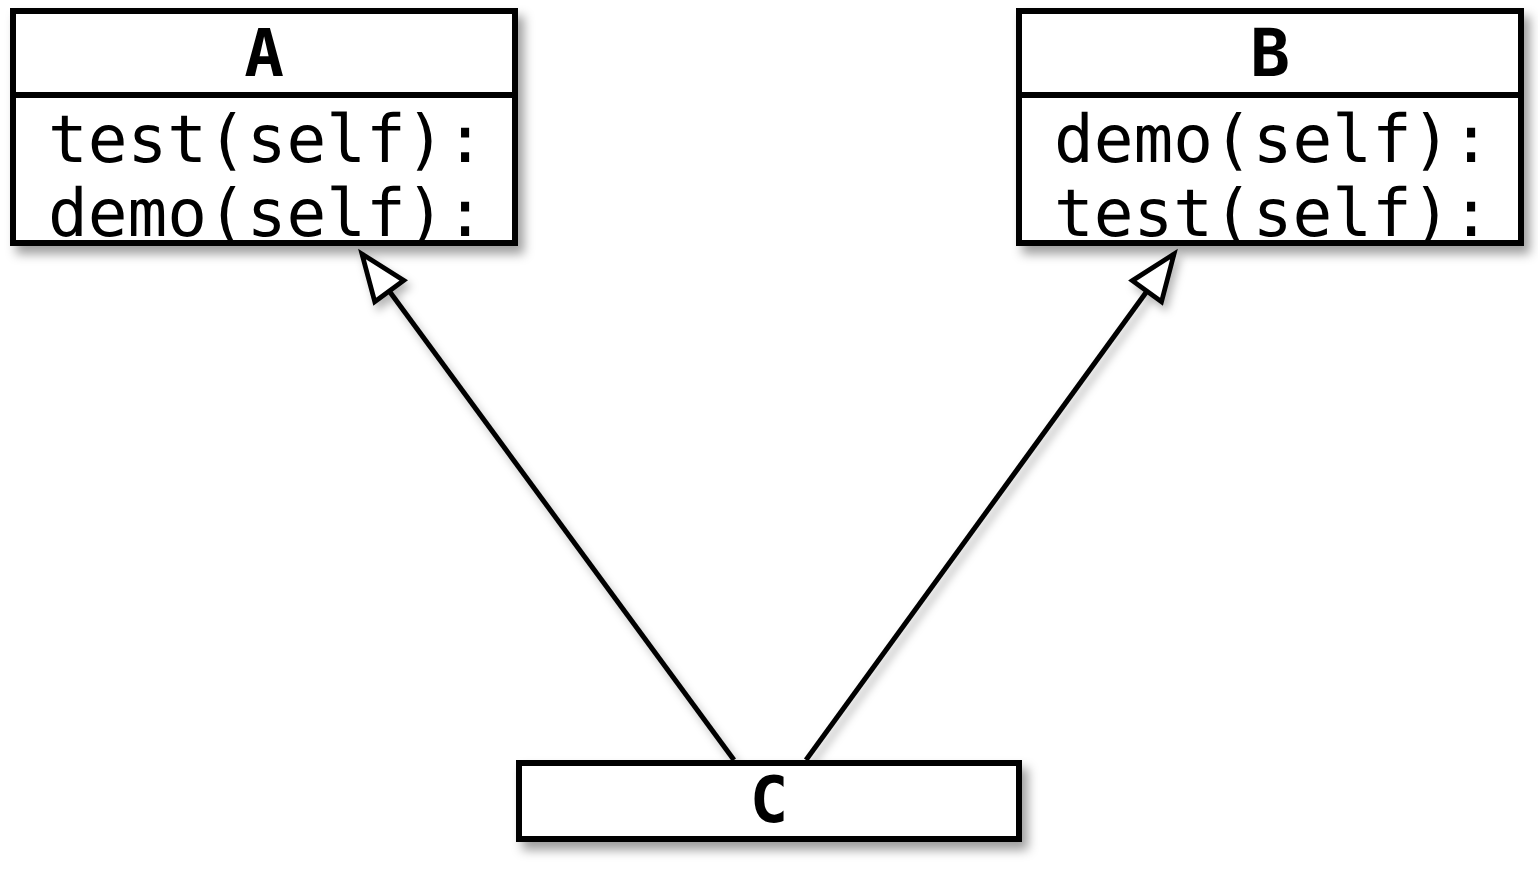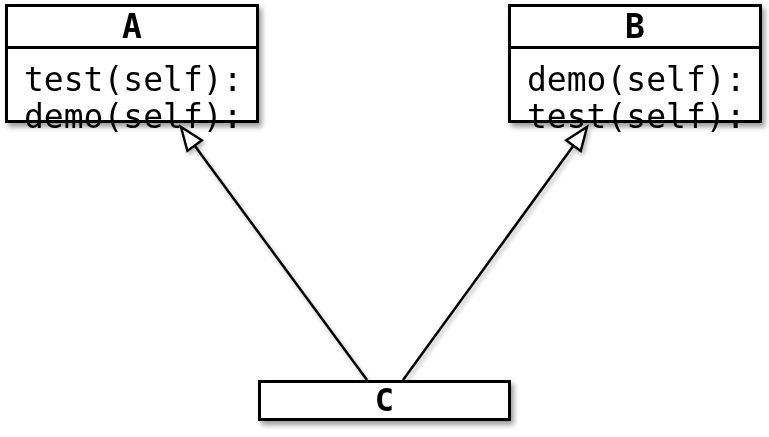--- a/index.html
+++ b/index.html
@@ -45,21 +45,21 @@
     text-align: center;
     color: #000000;
   }
   .box-c .class-header {
     height: 35px;
     border-bottom: none;
     line-height: 34px;
     font-size: 32px;
   }
   .class-body {
-    padding: 12px 0 0 16px;
+    padding: 2px 0 0 16px;
   }
   .method-row {
     font-size: 33px;
     line-height: 37px;
     white-space: pre;
     color: #000000;
   }
 </style>
 </head>
 <body>

